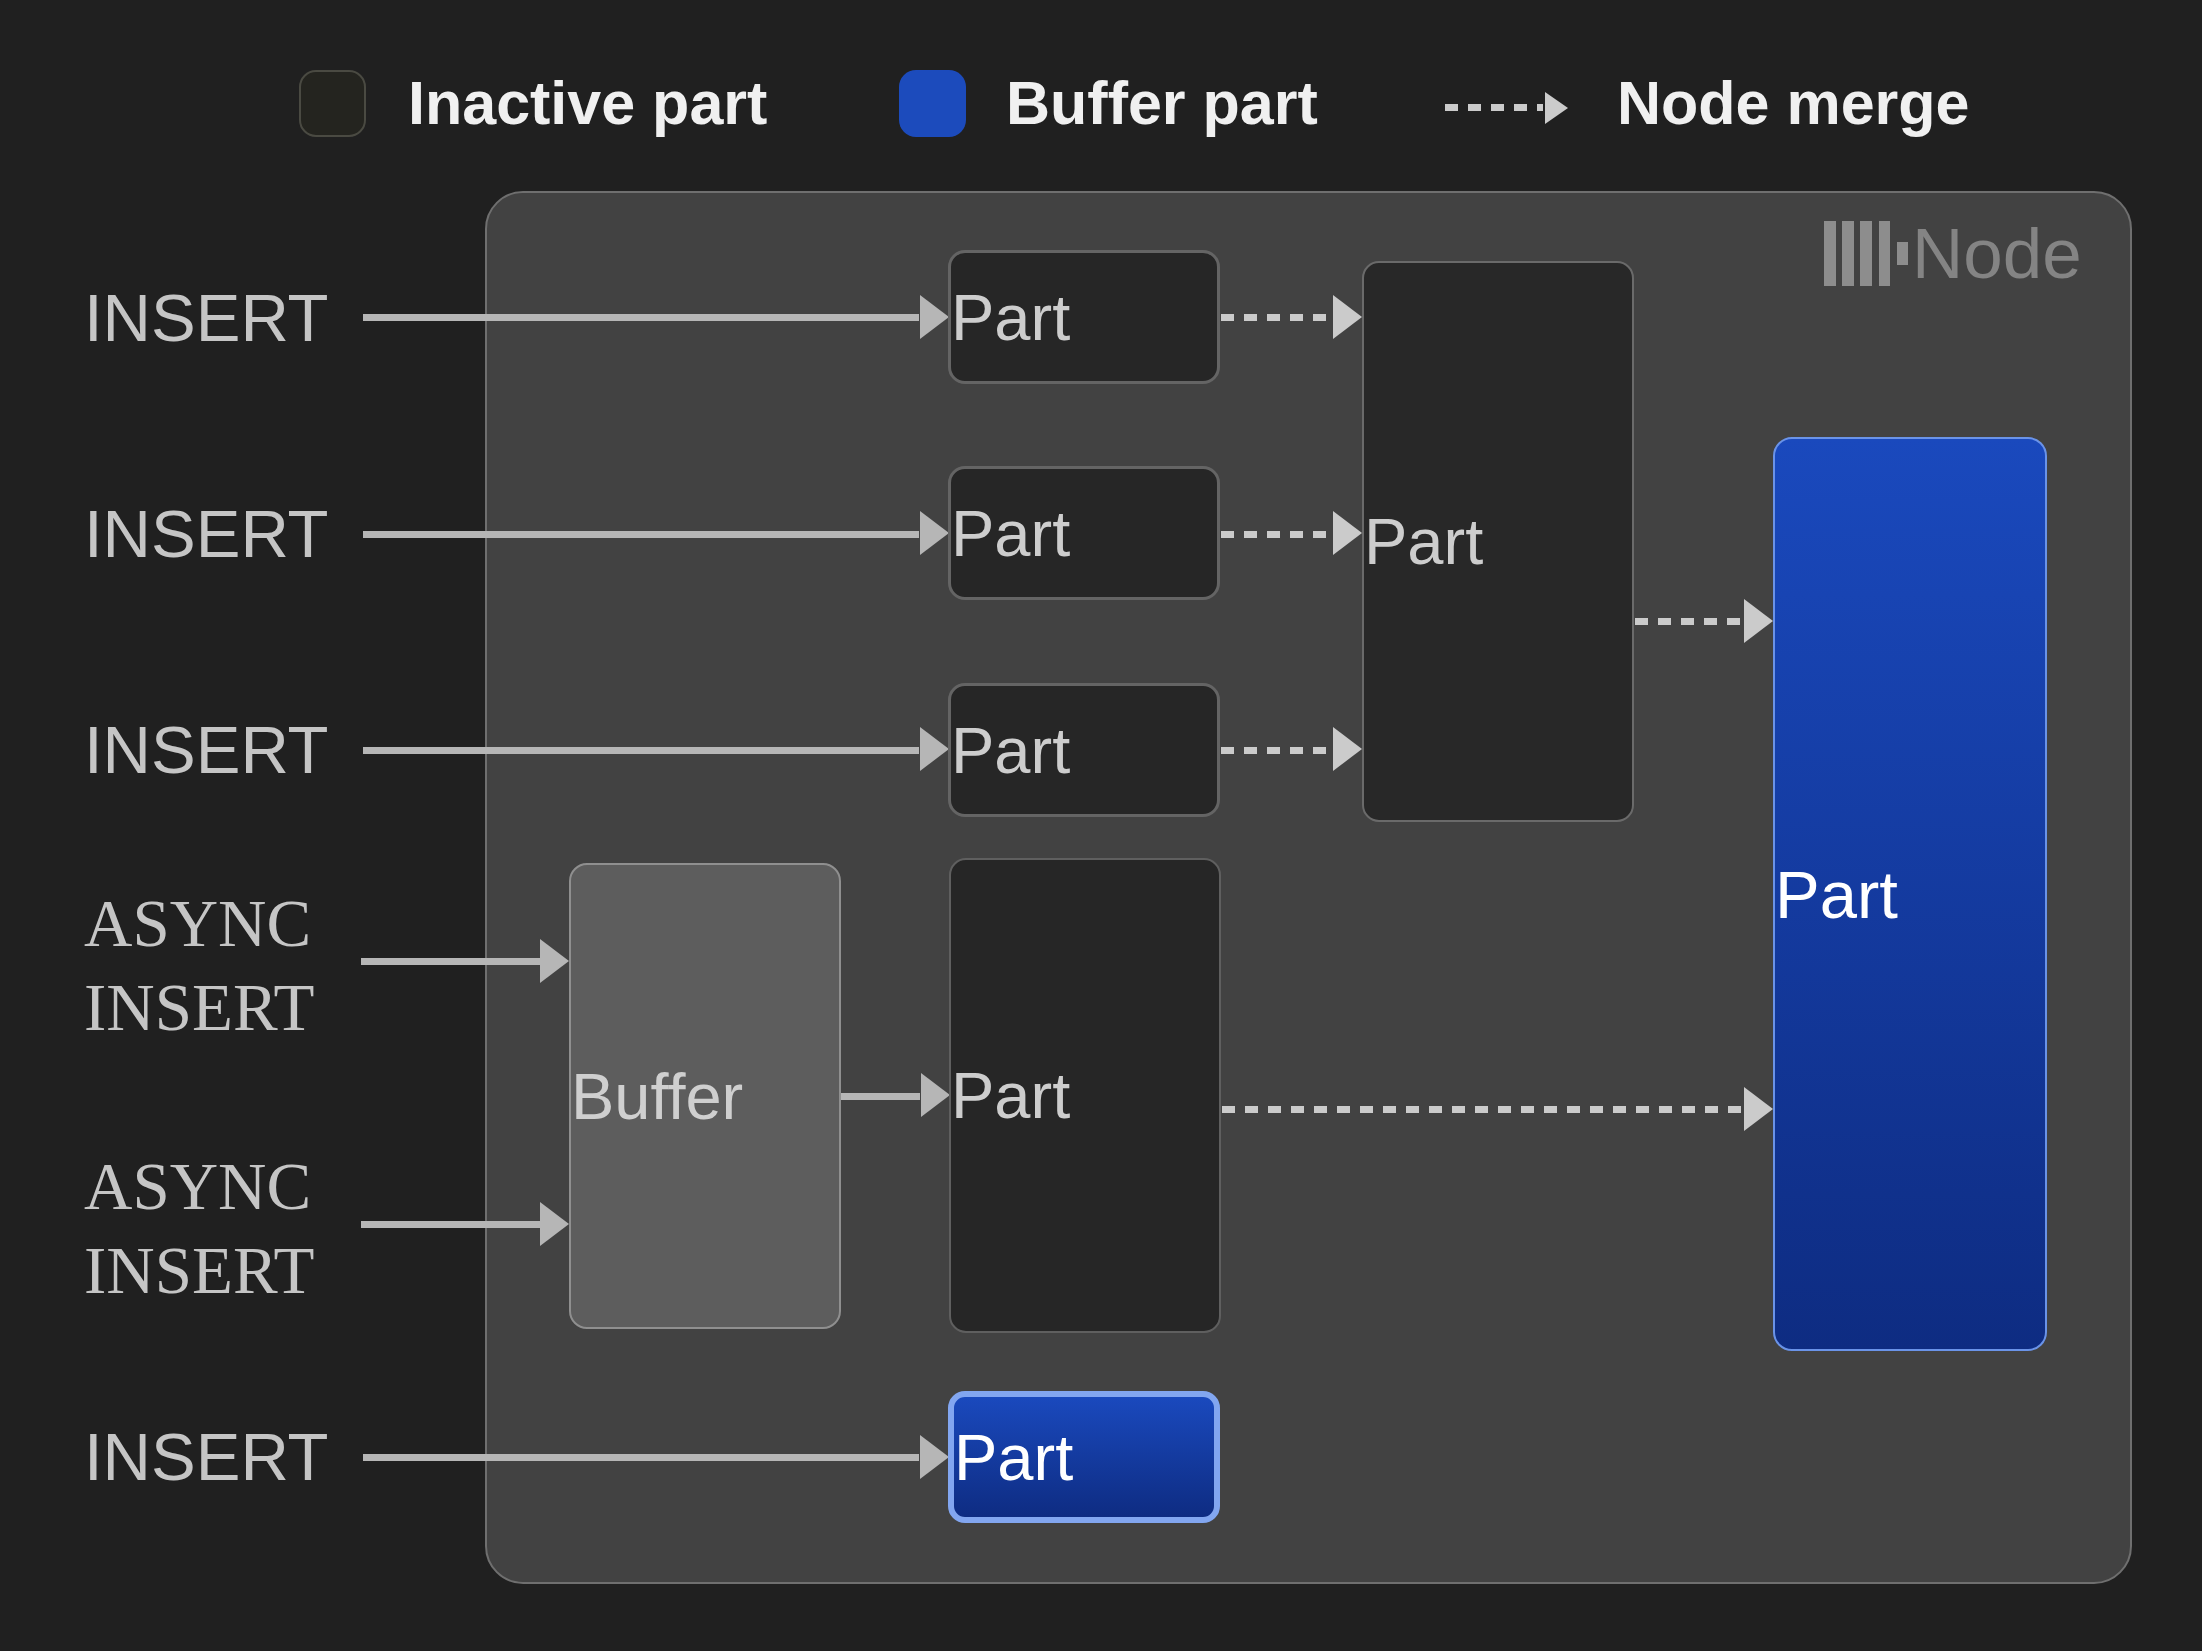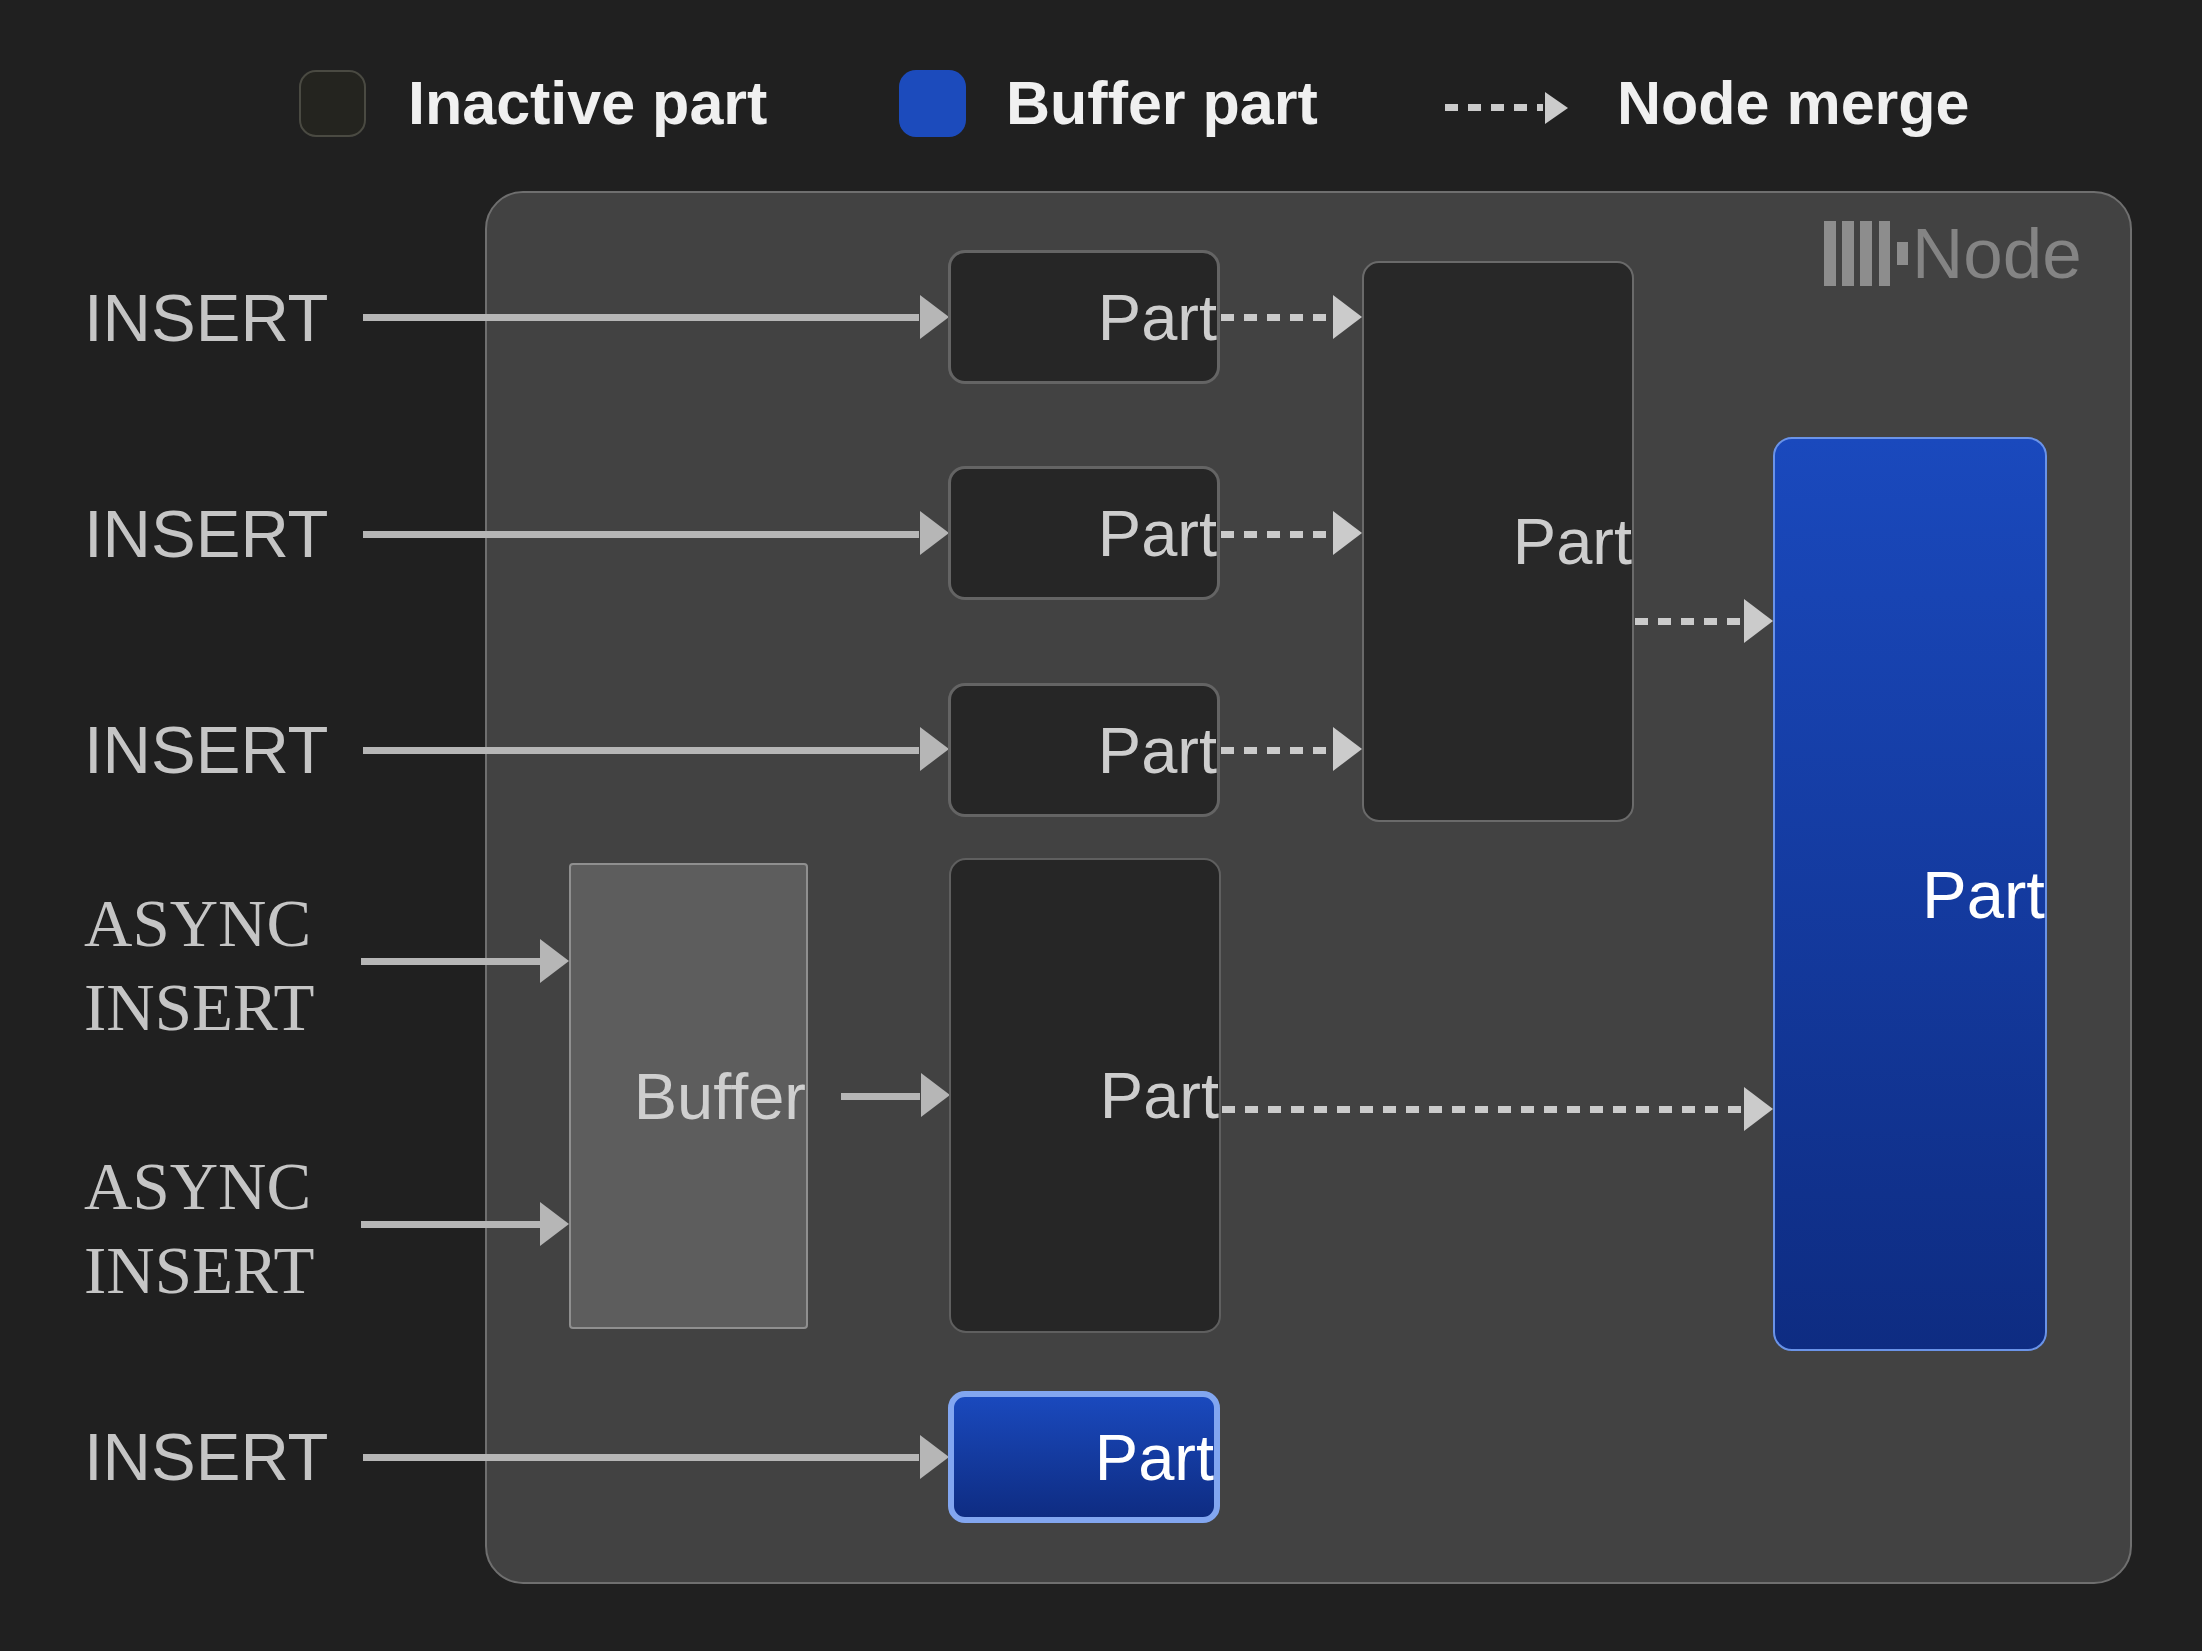--- a/index.html
+++ b/index.html
@@ -49,31 +49,31 @@
   .in-label.two-line{line-height:84px;font-family:Liberation Serif, serif;}
   
   #node-box{position:absolute;left:485px;top:191px;width:1647px;height:1393px;background:var(--node-bg);
     border:2.9px solid var(--node-border);border-radius:38px;box-sizing:border-box;}
   #node-header{position:absolute;left:1824px;top:218px;height:71px;display:flex;align-items:center;}
   .ch-bar{display:inline-block;width:11.5px;background:#8d8d8d;margin-right:6.7px;}
   .ch-bar.tall{height:65px;}
   .ch-bar.short{height:23px;}
   #node-title{position:absolute;left:1912px;top:218px;height:71px;line-height:71px;font-size:71px;font-weight:500;color:var(--node-label);}
   
-  .box{position:absolute;box-sizing:border-box;display:flex;align-items:center;justify-content:flex-end;
+  .box{position:absolute;box-sizing:border-box;display:flex;align-items:center;justify-content:flex-start;
     font-size:65px;font-weight:400;color:var(--box-label);}
   .box.part-small{width:272px;height:134px;left:948px;background:var(--inactive-fill);
     border:3.8px solid var(--inactive-border);border-radius:17px;}
   #part-box-1{top:250px;}
   #part-box-2{top:466px;}
   #part-box-3{top:683px;}
   #merge-part-box{left:1362px;top:261px;width:272px;height:561px;background:#282828;
     border:2.9px solid var(--merge-border);border-radius:17px;}
-  #buffer-box{left:569px;top:863px;width:239px;height:466px;background:var(--buffer-fill);
-    border:2.9px solid var(--buffer-border);border-radius:4px;color:#cfcfcf;}
+  #buffer-box{left:569px;top:863px;width:272px;height:466px;background:var(--buffer-fill);
+    border:2.9px solid var(--buffer-border);border-radius:18px;color:#cfcfcf;}
   #buffered-part-box{left:949px;top:858px;width:272px;height:475px;background:#262626;
     border:2.9px solid #5f5f5f;border-radius:17px;}
   #active-part-large{left:1773px;top:437px;width:274px;height:914px;
     background:linear-gradient(180deg,var(--active-top),var(--active-bottom));
     border:2.9px solid var(--active-border);border-radius:19px;color:#ffffff;font-size:67px;}
   #active-part-small{left:948px;top:1391px;width:272px;height:132px;
     background:linear-gradient(180deg,var(--active-top),var(--active-bottom));
     border:6.7px solid var(--active-border-strong);border-radius:17px;color:#ffffff;}
 </style>
 </head>

